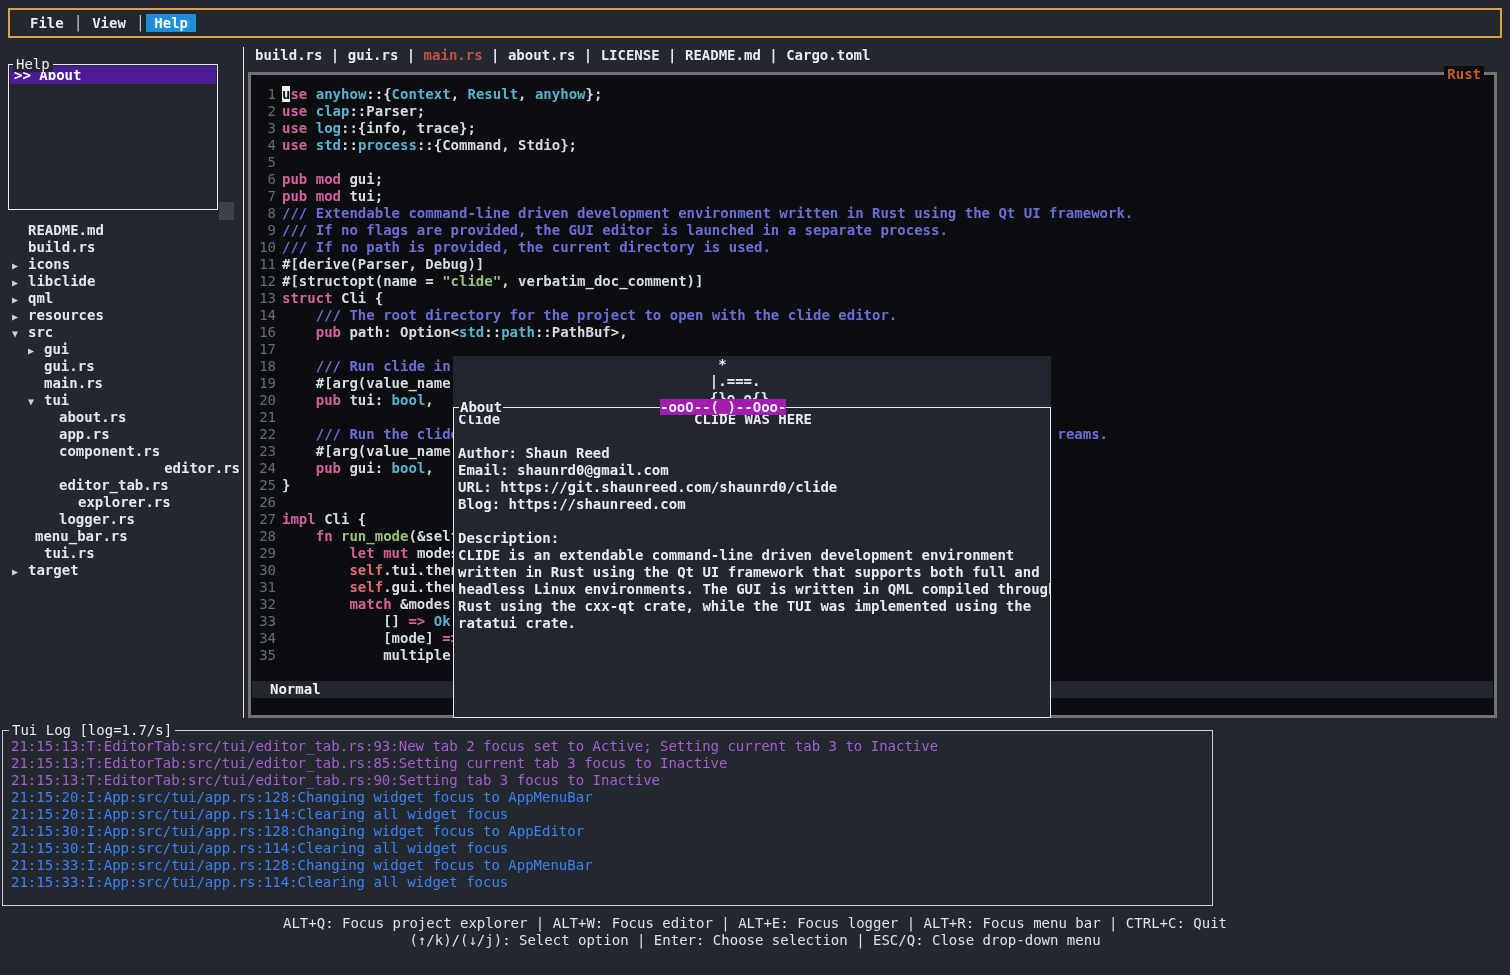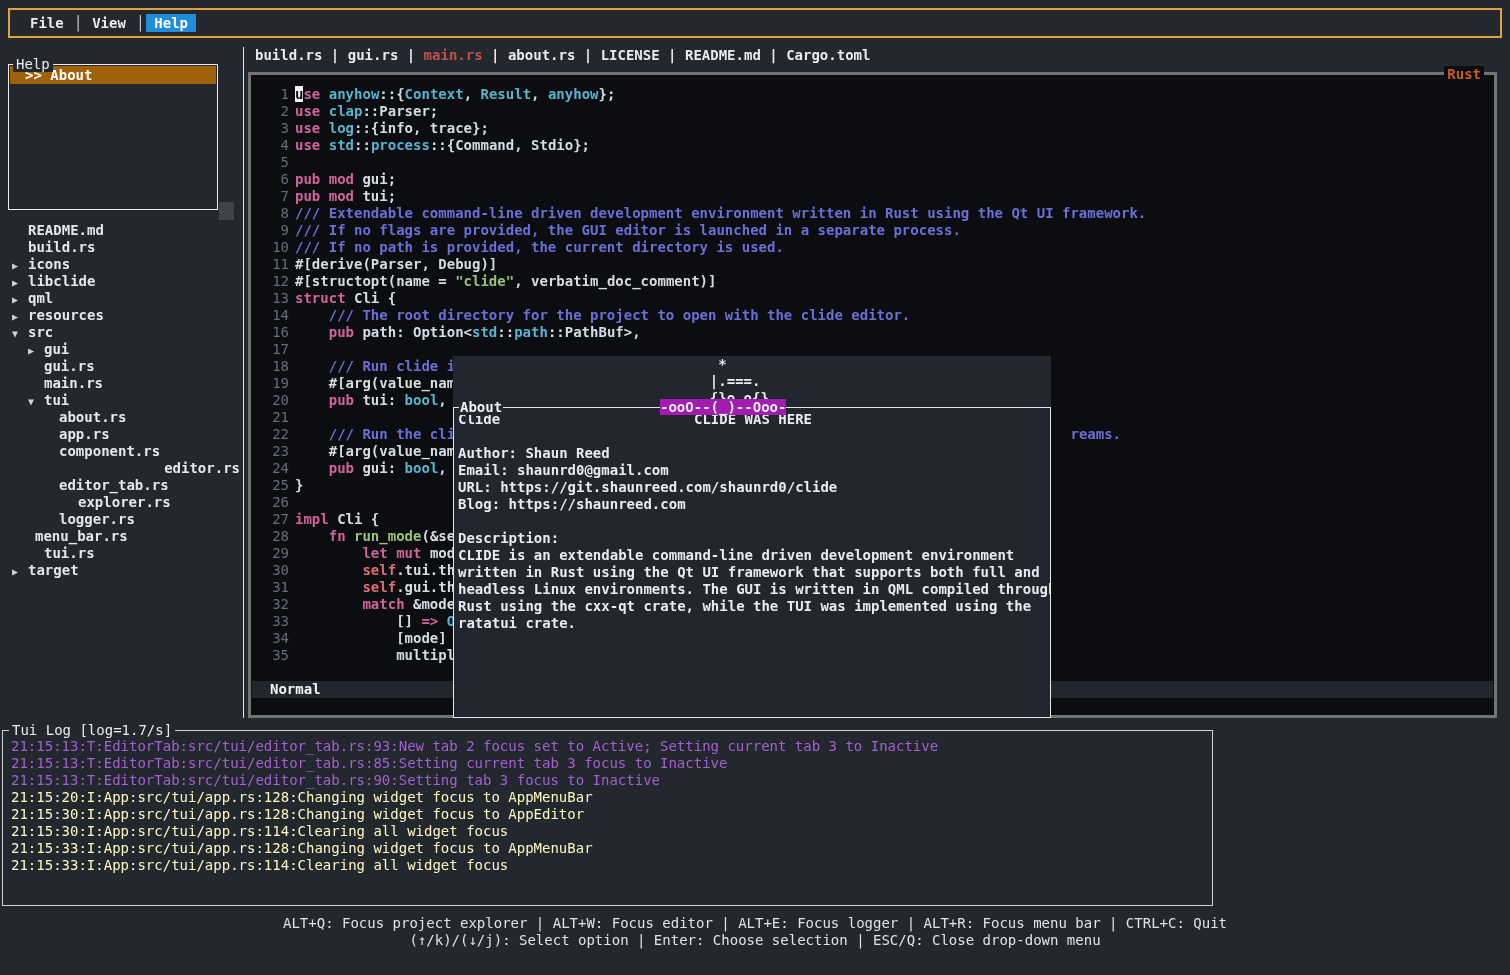--- a/index.html
+++ b/index.html
@@ -12,34 +12,34 @@
              border:2px solid #dfa03f; display:flex; align-items:center; padding-left:12px; font-weight:bold; }
   .menu-item { padding:1px 8px; color:#e8ecf0; cursor:default; }
   .menu-item.active { background:#1f8dd8; color:#ffffff; }
   .menu-sep { color:#cfd4da; padding:0 2px; }
 
   
   .explorer-divider { position:absolute; left:243px; top:47px; width:1px; height:671px; background:#e8e8e8; }
   .help-box { position:absolute; left:8px; top:64px; width:210px; height:146px;
               border:1px solid #eceef0; background:#23272e; }
   .help-title { position:absolute; top:-9px; left:4px; background:#23272e; padding:0 3px; color:#e8ecf0; }
-  .help-item { margin:1px; height:18px; line-height:18px; padding-left:15px;
-               background:#a16207; color:#ffffff; font-weight:bold; }
+  .help-item { margin:1px; height:18px; line-height:18px; padding-left:4px;
+               background:#4c1d95; color:#ffffff; font-weight:bold; }
   .scroll-thumb { position:absolute; left:219px; top:202px; width:15px; height:18px; background:#3f4349; }
   .tree { position:absolute; left:0; top:222px; width:240px; font-weight:bold; color:#e4e8ee; }
   .tree-row { position:relative; height:17px; line-height:17px; white-space:pre; }
   .tree-arrow { position:absolute; font-size:10px; color:#ccd2d8; top:1px; }
 
   
   .tabbar { position:absolute; left:255px; top:46px; height:18px; line-height:18px; font-weight:bold; white-space:pre; color:#e8ecf0; }
   .tab-active { color:#c0524a; }
   .editor { position:absolute; left:248px; top:72px; width:1249px; height:646px;
             border:3px solid #737373; background:#0b0d11; }
   .rust-badge { position:absolute; top:-9px; right:10px; color:#c95d1e; background:#0b0d11; padding:0 3px; font-weight:bold; }
-  .code { position:absolute; left:17px; top:11px; right:0; font-weight:bold; }
+  .code { position:absolute; left:4px; top:11px; right:0; font-weight:bold; }
   .code-row { height:17px; line-height:17px; white-space:pre; }
   .lnum { display:inline-block; width:21px; margin-right:6px; text-align:right;
           color:#656d78; font-weight:normal; }
   .cn { color:#d7dbe2; } .ck { color:#d2639c; } .ct { color:#5ab3cf; }
   .cc { color:#6b6fd6; } .cs { color:#98c379; } .cg { color:#98c379; }
   .cr { color:#e06c75; } .cu { background:#f2f2f2; color:#111111; }
   .status-bar { position:absolute; left:1px; right:1px; top:606px; height:17px; line-height:17px;
                 background:#22262d; color:#f2f4f6; font-weight:bold; padding-left:18px; }
 
   
@@ -51,21 +51,21 @@
   .popup-feet { position:absolute; top:-9px; left:206px; background:#a21caf; color:#e8ecf0; font-weight:bold; white-space:pre; }
   .popup-content { font:bold 14px "DejaVu Sans Mono", monospace; line-height:17px;
                    padding:3px 0 0 4px; color:#e8ecf0; white-space:pre; overflow:hidden; }
 
   
   .log-panel { position:absolute; left:2px; top:730px; width:1211px; height:176px;
                border:1px solid #ced2d8; background:#23272e; }
   .log-title { position:absolute; top:-9px; left:6px; background:#23272e; padding:0 3px; color:#e8ecf0; }
   .log-lines { padding:7px 0 0 8px; }
   .log-line { height:17px; line-height:17px; white-space:pre; }
-  .lv-trace { color:#a55fd2; } .lv-info { color:#fef9c3; }
+  .lv-trace { color:#a55fd2; } .lv-info { color:#3b82f6; }
 
   
   .footer { position:absolute; left:0; top:915px; width:1510px; text-align:center;
             color:#dfe3e8; font-weight:normal; }
   .footer div { height:17px; line-height:17px; }
 </style>
 </head>
 <body>
 
 <div id="root">
@@ -178,20 +178,21 @@
     </div>
   </div>
 
   <div class="log-panel">
     <span class="log-title">Tui Log [log=1.7/s]</span>
     <div class="log-lines" id="logLines">
         <div class="log-line lv-trace">21:15:13:T:EditorTab:src/tui/editor_tab.rs:93:New tab 2 focus set to Active; Setting current tab 3 to Inactive</div>
         <div class="log-line lv-trace">21:15:13:T:EditorTab:src/tui/editor_tab.rs:85:Setting current tab 3 focus to Inactive</div>
         <div class="log-line lv-trace">21:15:13:T:EditorTab:src/tui/editor_tab.rs:90:Setting tab 3 focus to Inactive</div>
         <div class="log-line lv-info">21:15:20:I:App:src/tui/app.rs:128:Changing widget focus to AppMenuBar</div>
+        <div class="log-line lv-info">21:15:20:I:App:src/tui/app.rs:114:Clearing all widget focus</div>
         <div class="log-line lv-info">21:15:30:I:App:src/tui/app.rs:128:Changing widget focus to AppEditor</div>
         <div class="log-line lv-info">21:15:30:I:App:src/tui/app.rs:114:Clearing all widget focus</div>
         <div class="log-line lv-info">21:15:33:I:App:src/tui/app.rs:128:Changing widget focus to AppMenuBar</div>
         <div class="log-line lv-info">21:15:33:I:App:src/tui/app.rs:114:Clearing all widget focus</div>
       </div>
   </div>
 
   <div class="footer">
     <div>ALT+Q: Focus project explorer | ALT+W: Focus editor | ALT+E: Focus logger | ALT+R: Focus menu bar | CTRL+C: Quit</div>
     <div>(↑/k)/(↓/j): Select option | Enter: Choose selection | ESC/Q: Close drop-down menu</div>

